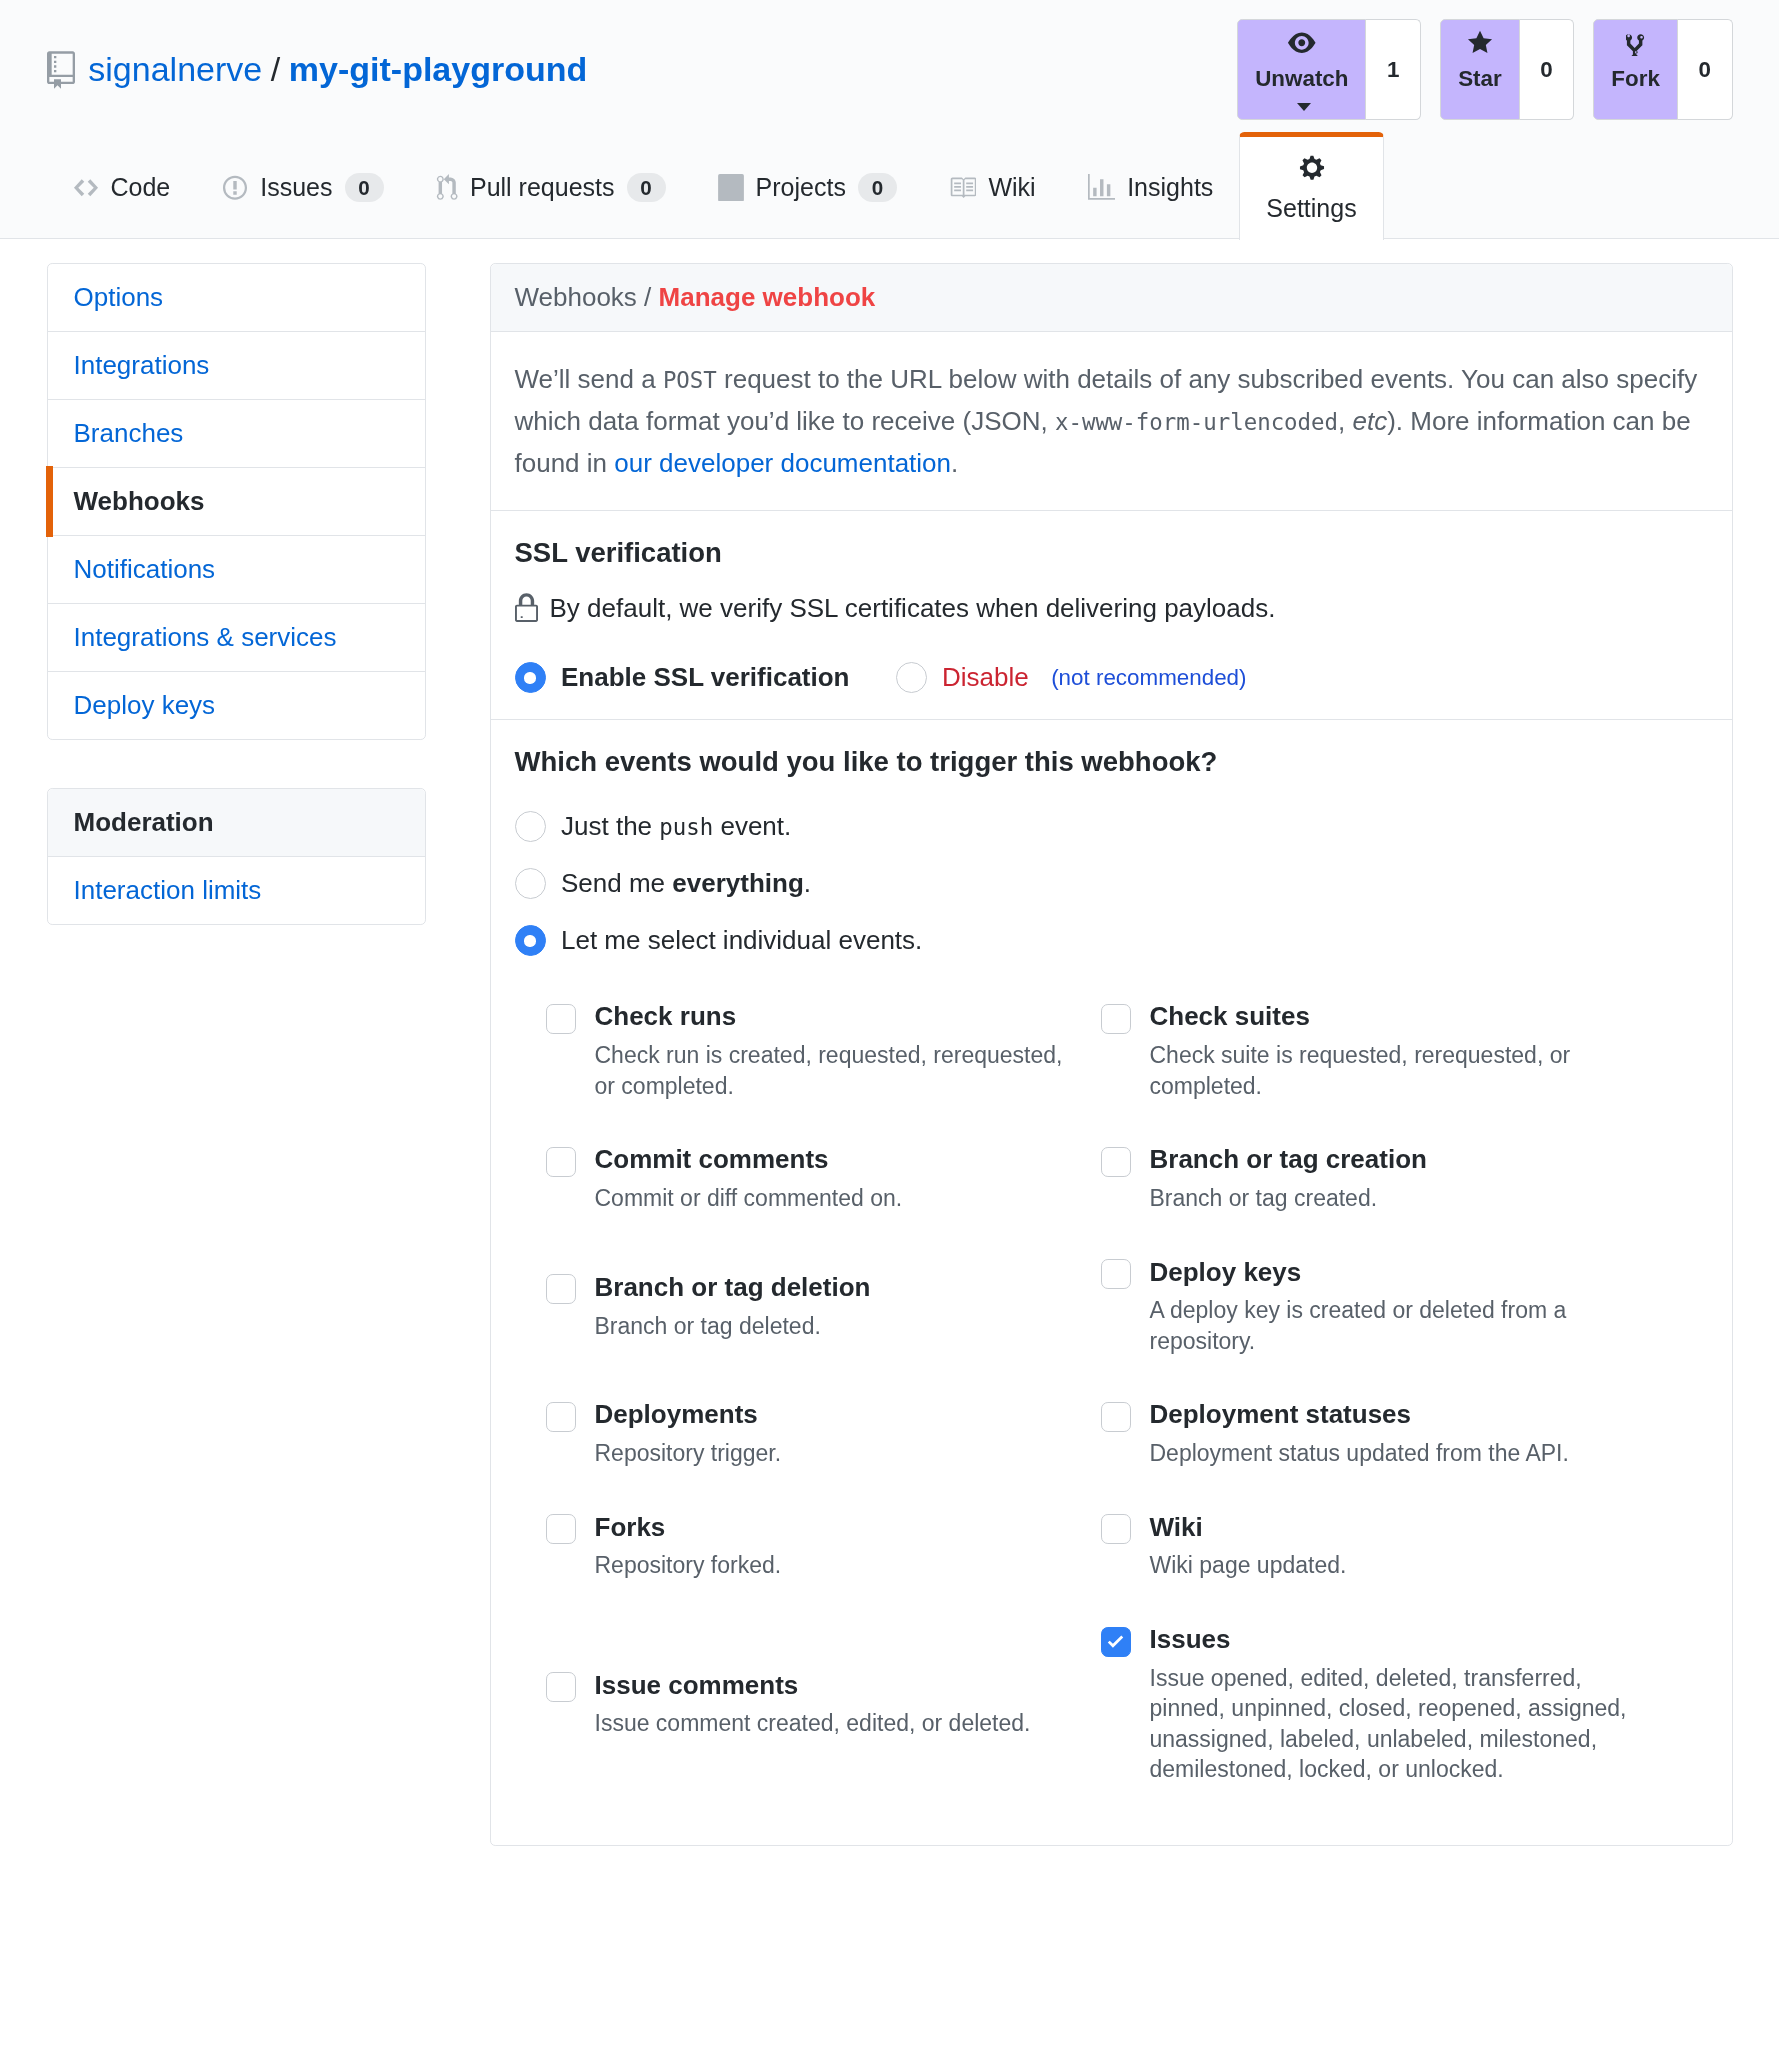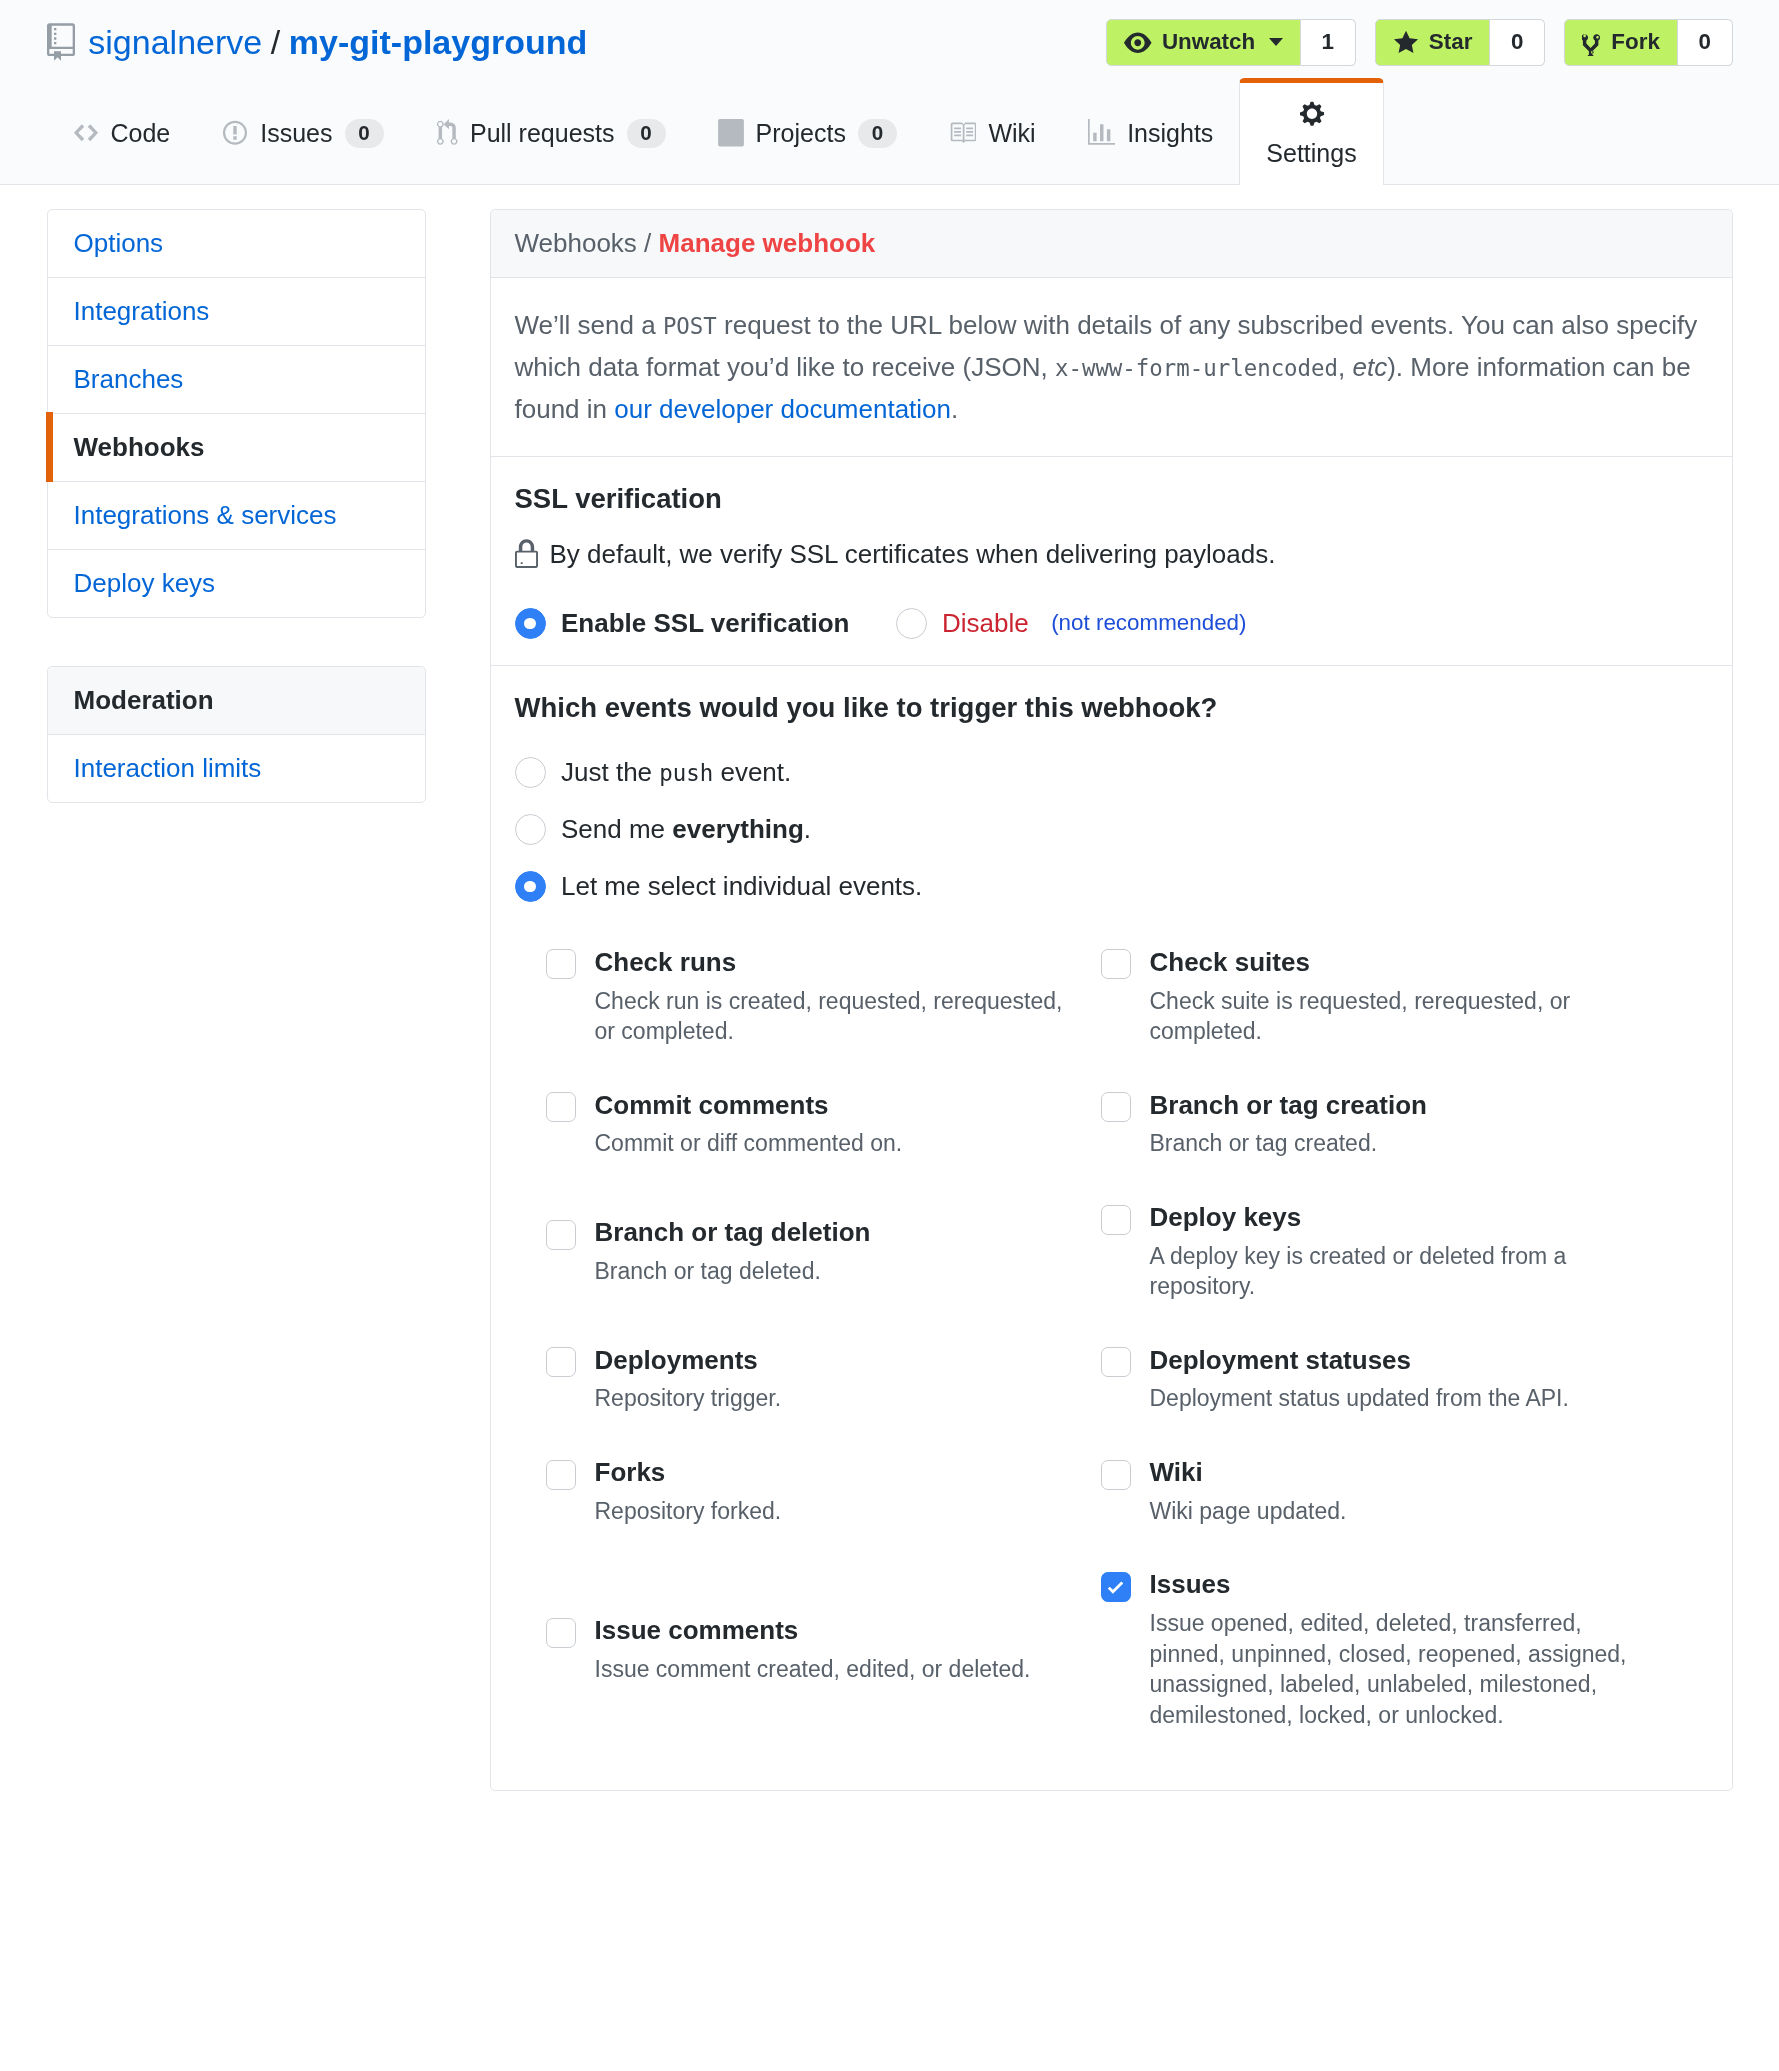--- a/index.html
+++ b/index.html
@@ -17,22 +17,22 @@
   .repo-row { display:flex; align-items:center; }
   .repo-title { display:flex; align-items:center; font-size:34px; font-weight:400; margin:0; }
   .repo-title .repo-svg { fill:#959da5; margin-right:13.8px; }
   .repo-title a { color:#0366d6; text-decoration:none; }
   .repo-title .slash { color:#24292e; padding:0 8.6px; }
   .repo-title .name { font-weight:700; }
   .repo-actions { margin-left:auto; display:flex; gap:19px; }
   .btn-group { display:flex; font-size:22.4px; font-weight:700; color:#24292e; }
   .btn {
     display:flex; align-items:center; gap:10.3px;
-    padding:8.6px 17px; background:#bef264;
-    border:1.7px solid #d4d7da; border-radius:5.2px 0 0 5.2px; cursor:pointer;
+    padding:8.6px 17px; background:#c4b5fd;
+    border:1.7px solid #d4d7da; border-radius:5.2px 0 0 5.2px; cursor:pointer;flex-direction:column;
   }
   .btn svg { fill:#24292e; }
   .caret-down { width:0; height:0; border-left:7.7px solid transparent; border-right:7.7px solid transparent; border-top:8.6px solid #24292e; margin-left:3.4px; }
   .social-count {
     padding:8.6px 20.6px; background:#fff; border:1.7px solid #d4d7da; border-left:none;
     border-radius:0 5.2px 5.2px 0; display:flex; align-items:center; cursor:pointer;
   }
 
   
   .reponav { display:flex; margin-top:12px; align-items:stretch; }
@@ -241,20 +241,21 @@
 </div>
 
 <div class="container layout">
 
   <div class="sidebar">
     <nav class="menu">
       <a class="menu-item">Options</a>
       <a class="menu-item">Integrations</a>
       <a class="menu-item">Branches</a>
       <a class="menu-item active">Webhooks</a>
+      <a class="menu-item">Notifications</a>
       <a class="menu-item">Integrations &amp; services</a>
       <a class="menu-item">Deploy keys</a>
     </nav>
     <nav class="menu">
       <div class="menu-header">Moderation</div>
       <a class="menu-item">Interaction limits</a>
     </nav>
   </div>
 
   <div class="main">

